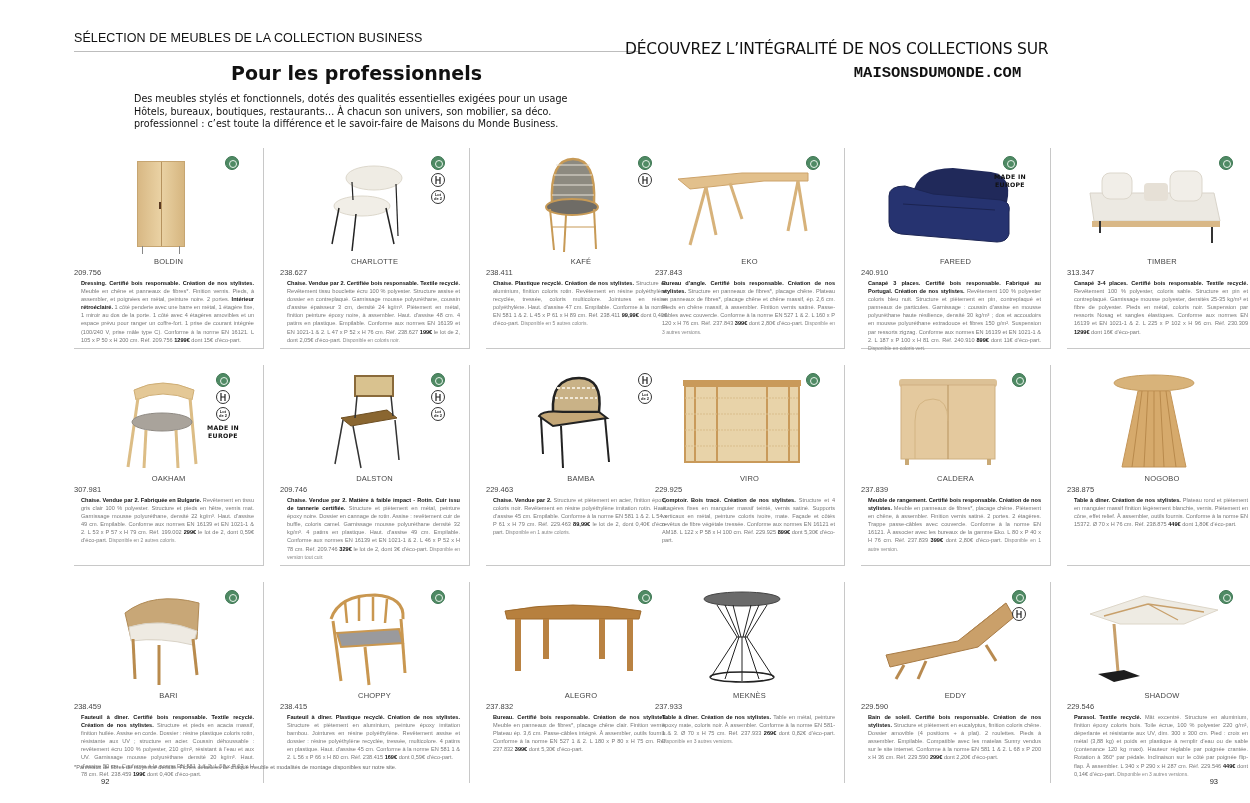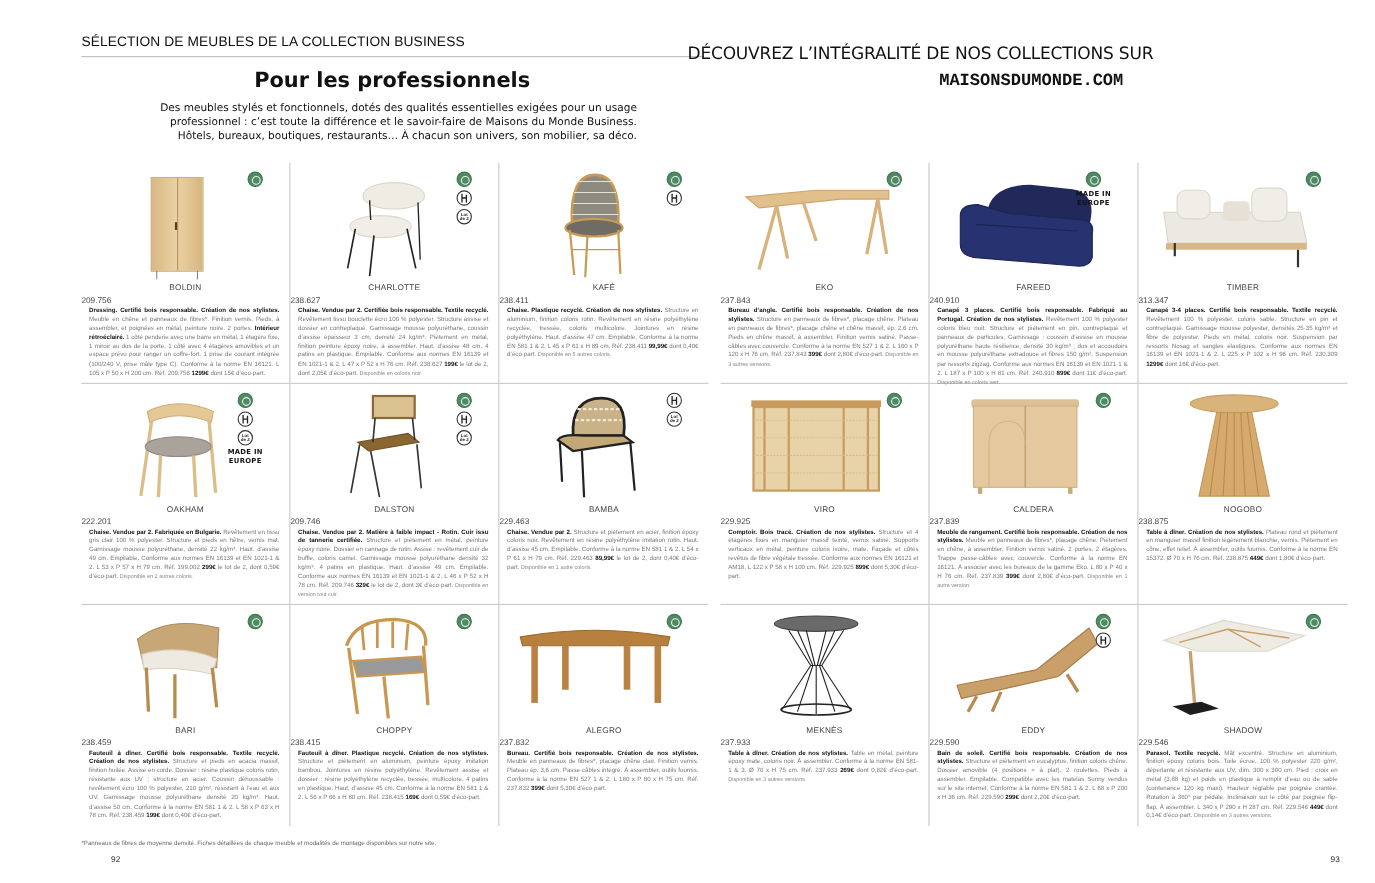--- a/index.html
+++ b/index.html
@@ -7,26 +7,26 @@
   body { font-family: "Liberation Sans", sans-serif; color: #1a1a1a; position: relative; }
 
   .page { position: absolute; top: 0; height: 803px; }
   .page-left { left: 0; width: 625px; margin-left: 44px; }
   .page-right { left: 625px; width: 625px; }
 
   .section-title { position: absolute; left: 30px; top: 31px; font-size: 12.5px; letter-spacing: 0.1px; color: #111; }
   .section-rule { position: absolute; left: 30px; top: 51px; width: 566px; height: 1px; background: #bdbdbd; }
 
   .hero-title { position: absolute; left: 0; width: 625px; top: 62px; text-align: center; font-family: "DejaVu Sans", sans-serif; font-weight: bold; font-size: 19px; color: #111; }
-  .hero-text { position: absolute; left: 90px; width: 445px; top: 93px; text-align: right; font-family: "DejaVu Sans", sans-serif; font-size: 9.6px; line-height: 12.6px; color: #111; }
+  .hero-text { position: absolute; left: 90px; width: 445px; top: 93px; text-align: left; font-family: "DejaVu Sans", sans-serif; font-size: 9.6px; line-height: 12.6px; color: #111; }
 
   .r-head1 { position: absolute; left: 0; width: 625px; top: 40px; text-align: left; font-family: "DejaVu Sans", sans-serif; font-size: 15.5px; color: #111; letter-spacing: -0.2px; }
   .r-head2 { position: absolute; left: 0; width: 625px; top: 64px; text-align: center; font-family: Liberation Mono, monospace; font-weight: bold; font-size: 15.5px; color: #111; }
 
-  .grid { position: absolute; top: 148px; display: grid; grid-template-columns: 190px 190px 190px; grid-template-rows: 201px 201px 201px; }
+  .grid { position: absolute; top: 148px; display: grid; grid-template-columns: 190px 190px 190px; grid-template-rows: 201px 201px 201px; gap: 16px; }
   .page-left .grid { left: 30px; }
   .page-right .grid { left: 30px; }
 
   .cell { position: relative; border-right: 1px solid #c8c8c8; border-bottom: 1px solid #c8c8c8; padding: 0 7px; }
   .cell.col-last { border-right: none; }
   .cell.row-last { border-bottom: none; }
 
   .img-box { position: absolute; left: 14px; right: 30px; top: 6px; height: 100px; display: flex; align-items: center; justify-content: center; }
 
   .badges { position: absolute; right: 24px; top: 8px; display: flex; flex-direction: column; gap: 3px; align-items: center; }
@@ -49,22 +49,22 @@
 </style>
 </head>
 <body>
 
 <div class="page page-left">
   <div class="section-title">SÉLECTION DE MEUBLES DE LA COLLECTION BUSINESS</div>
   <div class="section-rule"></div>
   <div class="hero-title">Pour les professionnels</div>
   <div class="hero-text">
     <div>Des meubles stylés et fonctionnels, dotés des qualités essentielles exigées pour un usage</div>
+    <div>Hôtels, bureaux, boutiques, restaurants… À chacun son univers, son mobilier, sa déco.</div>
     <div>professionnel : c’est toute la différence et le savoir-faire de Maisons du Monde Business.</div>
-    <div>Hôtels, bureaux, boutiques, restaurants… À chacun son univers, son mobilier, sa déco.</div>
   </div>
 
   <div class="grid" id="grid-left">
       <div class="cell">
     <div class="img-box">
           <div style="width:48px;height:86px;background:linear-gradient(90deg,#d8b884,#ead2a4 50%,#d6b680);border:1px solid #c6a571;position:relative">
             <div style="position:absolute;left:23px;top:0;width:1px;height:100%;background:#b6935f"></div>
             <div style="position:absolute;left:21px;top:40px;width:2px;height:7px;background:#5a3a22"></div>
             <div style="position:absolute;left:4px;bottom:-8px;width:1px;height:8px;background:#888"></div>
             <div style="position:absolute;right:4px;bottom:-8px;width:1px;height:8px;background:#888"></div>
@@ -150,21 +150,21 @@
               <path d="M2 0 V8 M2 4 H6 V8 M6 4 V1" stroke="#222" stroke-width="1.2" fill="none"></path>
             </svg>
           </div>
           <div class="badge-ring" style="font-size:4px;line-height:4px;flex-direction:column">Lot<br>de 2</div>
           <div class="badge-made">
             <div>MADE IN</div>
             <div>EUROPE</div>
           </div>
         </div>
     <div class="p-name">OAKHAM</div>
-    <div class="p-ref">222.201</div>
+    <div class="p-ref">307.981</div>
     <div class="p-desc">
       <b>Chaise. Vendue par 2. Fabriquée en Bulgarie.</b><span> Revêtement en tissu gris clair 100 % polyester. Structure et pieds en hêtre, vernis mat. Garnissage mousse polyuréthane, densité 22 kg/m³. Haut. d’assise 49 cm. Empilable. Conforme aux normes EN 16139 et EN 1021-1 &amp; 2. L 53 x P 57 x H 79 cm. Réf. 199.002 </span><b></b><span></span><span class="price">299€</span><span> le lot de 2, dont 0,59€ d’éco-part.</span><span class="avail"> Disponible en 2 autres coloris.</span>
     </div>
   </div>
       <div class="cell">
     <div class="img-box">
           <svg width="80" height="98" viewBox="0 0 80 98">
             <rect x="28" y="4" width="38" height="20" fill="#d9c28f" stroke="#8a6a3a" stroke-width="2"></rect>
             <path d="M14 46 L60 38 L70 46 L24 54 Z" fill="#8a6630" stroke="#6e4f22"></path>
             <line x1="30" y1="24" x2="28" y2="46" stroke="#333" stroke-width="1.5"></line>

